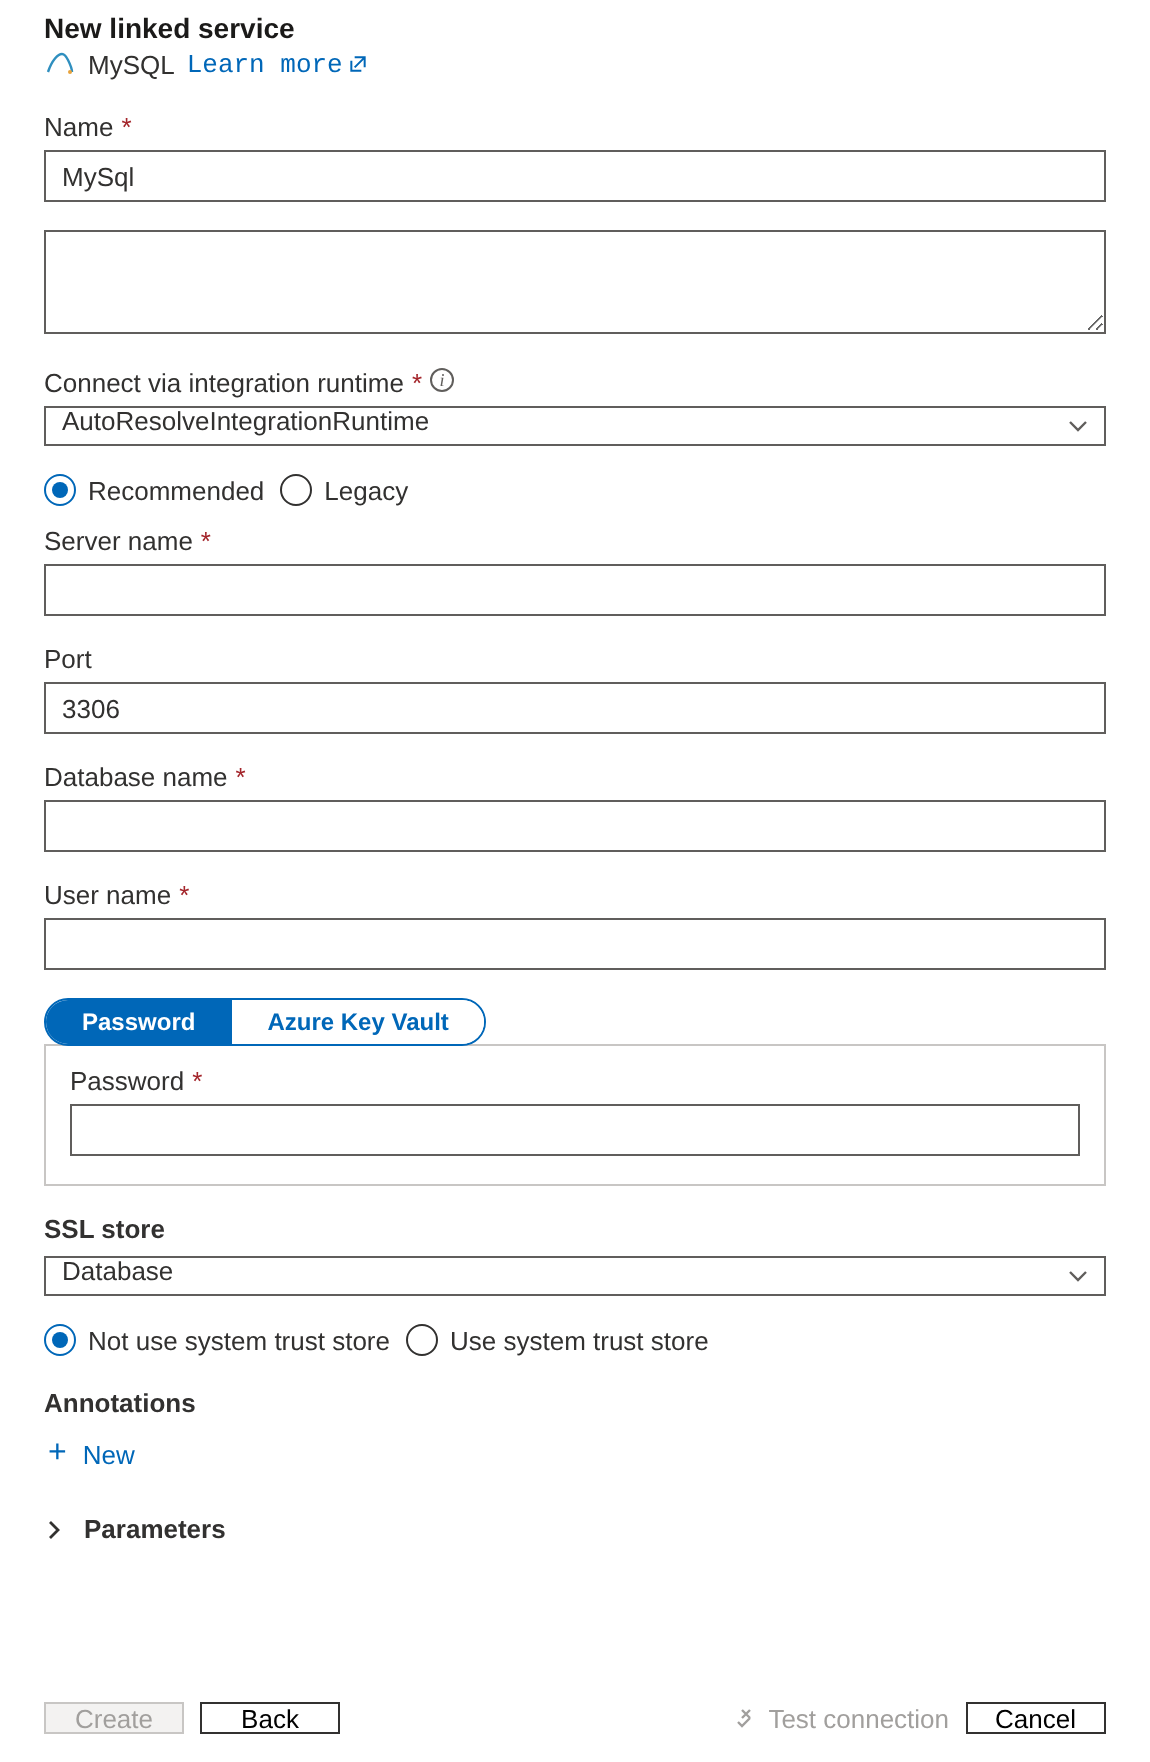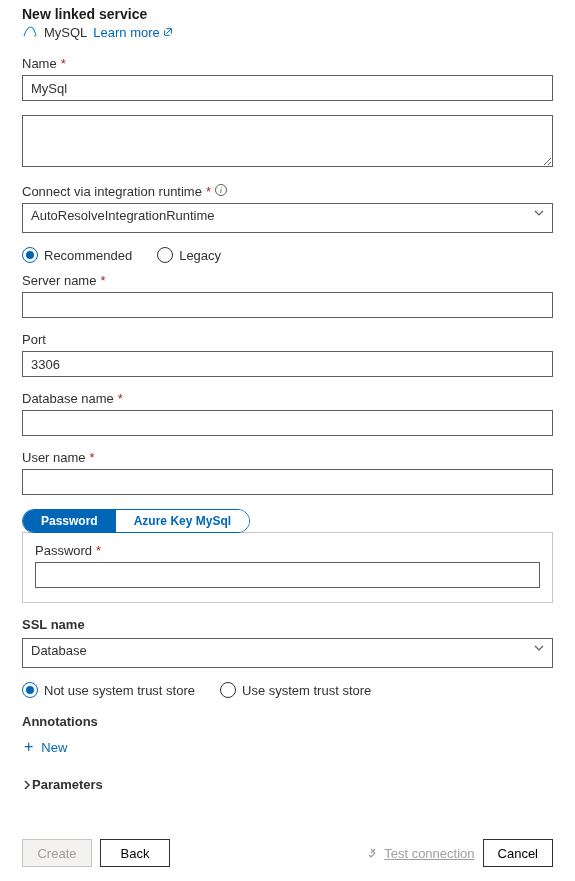--- a/index.html
+++ b/index.html
@@ -32,20 +32,21 @@
   .mysql-icon {
     width: 16px; height: 16px;
     display: inline-block;
   }
   .link {
     color: #0067b8;
     text-decoration: none;
     display: inline-flex;
     align-items: center;
     gap: 3px;
+    font-family: Liberation Mono, monospace;
   }
   .ext-icon { width: 10px; height: 10px; }
   .field { margin-bottom: 14px; }
   .label {
     font-size: 13px;
     margin-bottom: 4px;
     display: flex;
     gap: 4px;
   }
   .req { color: #a4262c; }
@@ -66,31 +67,31 @@
     border: 1px solid #605e5c;
     font-family: inherit;
     font-size: 13px;
     padding: 4px 8px;
     background: #fff;
     color: #323130;
   }
   input.text { height: 26px; }
   textarea.text { height: 52px; resize: both; }
   .select {
-    height: 30px;
-    display: flex;
-    align-items: flex-start;
+    height: 20px;
+    display: flex;
+    align-items: flex-end;
     justify-content: space-between;
     cursor: pointer;
   }
   .chev { width: 10px; height: 10px; }
   .radio-row {
     display: flex;
     align-items: center;
-    gap: 25px;
+    gap: 8px;
     margin-top: 2px;
     margin-bottom: 10px;
   }
   .radio {
     display: inline-flex;
     align-items: center;
     gap: 6px;
     cursor: pointer;
   }
   .radio-o {
@@ -150,37 +151,37 @@
     padding: 4px 2px;
   }
   .plus {
     font-size: 16px;
     font-weight: 300;
     line-height: 1;
   }
   .params-row {
     display: flex;
     align-items: center;
-    gap: 0;
+    gap: 10px;
     cursor: pointer;
     margin-top: 18px;
     font-weight: 600;
   }
   .footer {
     position: absolute;
     left: 0; right: 0; bottom: 0;
     padding: 10px 22px 14px 22px;
     display: flex;
     align-items: center;
     gap: 8px;
     background: #fff;
   }
   .btn {
     min-width: 70px;
-    height: 28px;
+    height: 16px;
     border: 1px solid #323130;
     background: #fff;
     font-family: inherit;
     font-size: 13px;
     padding: 0 14px;
     cursor: pointer;
   }
   .btn.disabled {
     border-color: #c8c6c4;
     color: #a19f9d;
@@ -188,21 +189,20 @@
     cursor: default;
   }
   .spacer { flex: 1; }
   .test-conn {
     color: #a19f9d;
     display: inline-flex;
     align-items: center;
     gap: 4px;
     font-size: 13px;
     cursor: default;
-    text-decoration: underline;
   }
 </style>
 </head>
 <body>
 
 
 
 <h1>New linked service</h1>
 
 <div class="subhead">
@@ -284,32 +284,32 @@
 <div class="field">
   <div class="label">
     <span>User name</span>
       <span class="req">*</span>
   </div>
   <input class="text" type="text" value="" style="">
 </div>
 
 <div class="pill-tabs">
   <div class="pill active">Password</div>
-  <div class="pill">Azure Key MySql</div>
+  <div class="pill">Azure Key Vault</div>
 </div>
 <div class="pw-panel">
   <div class="label">
     <span>Password</span>
       <span class="req">*</span>
   </div>
   <input class="text" type="password" value="" style="">
 </div>
 
 <div class="field">
-  <div class="label section-head">SSL name</div>
+  <div class="label section-head">SSL store</div>
   <div class="select">
     <span>Database</span>
     <svg class="chev" viewBox="0 0 10 10">
         <path d="M1 3l4 4 4-4" fill="none" stroke="#605e5c" stroke-width="1.2"></path>
       </svg>
   </div>
 </div>
 
 <div class="radio-row" style="margin-bottom:16px">
   <span class="radio sel">

